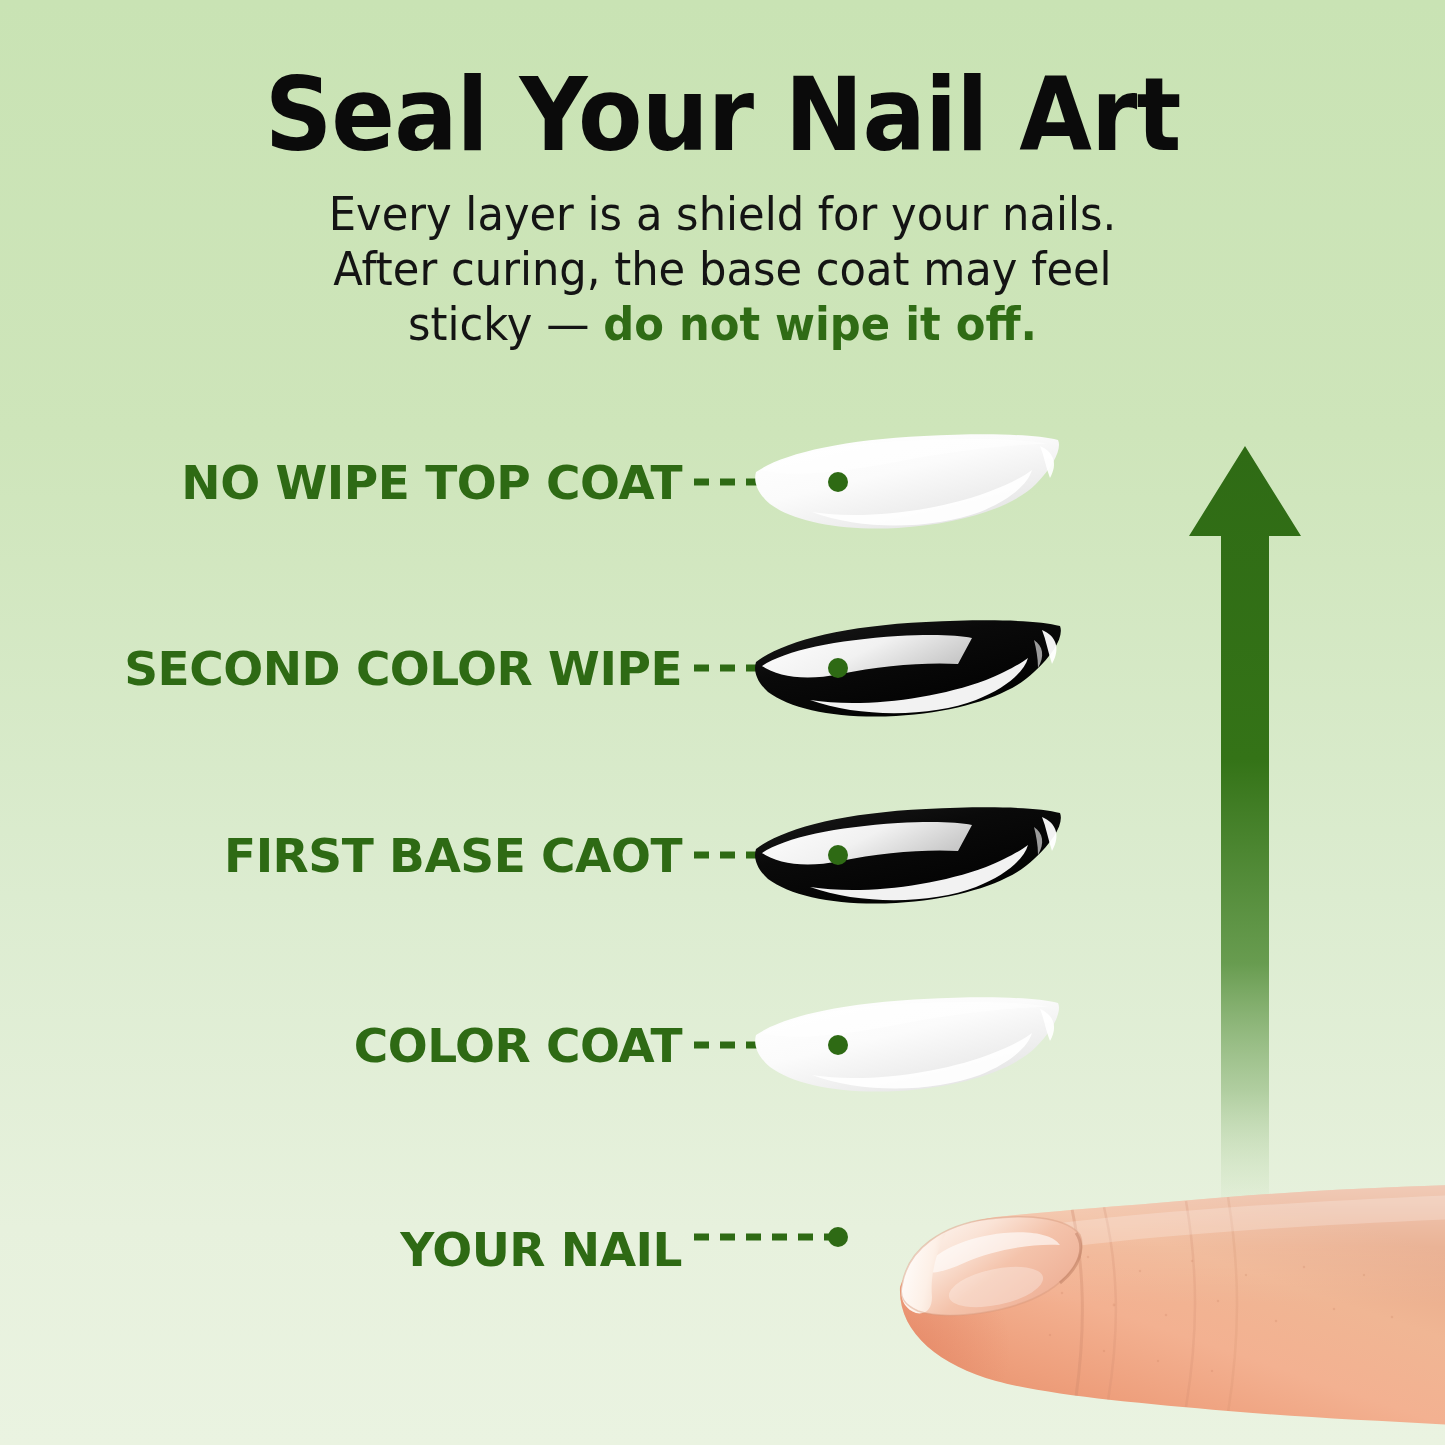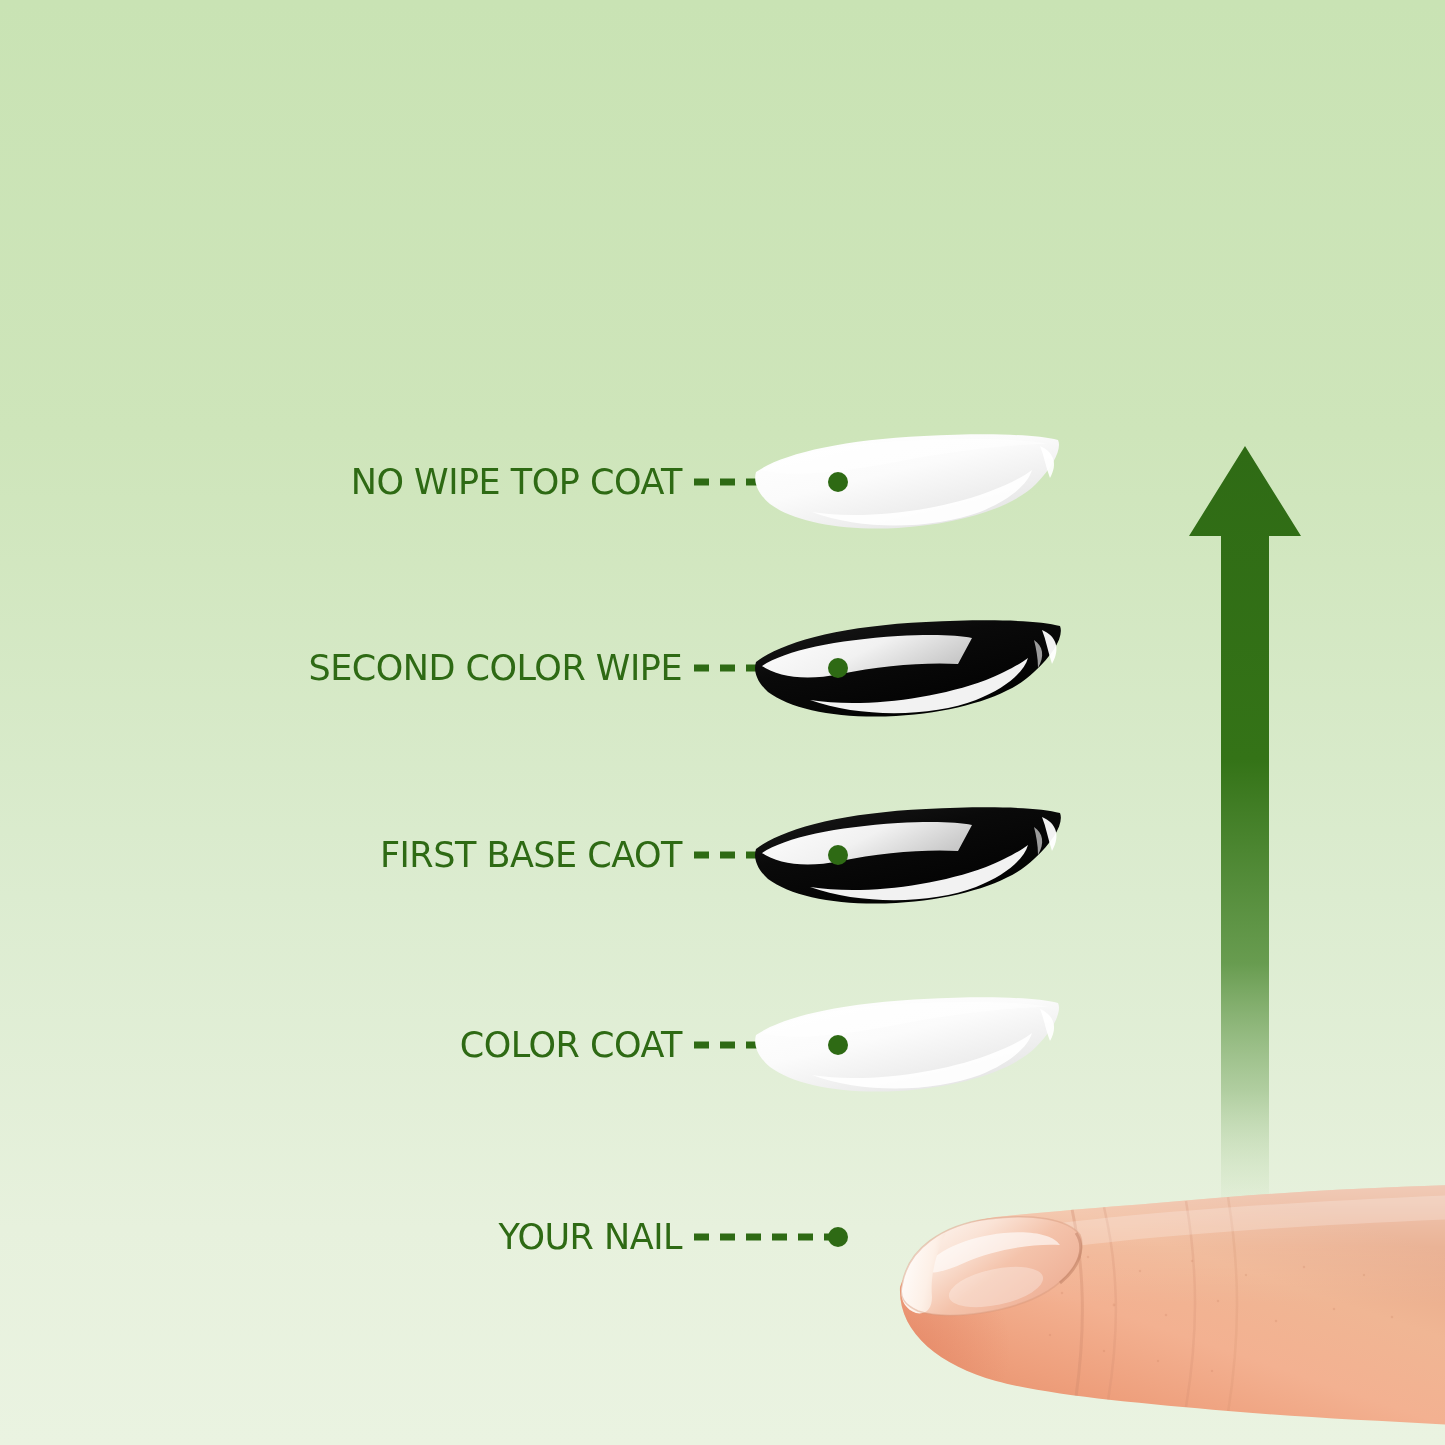--- a/index.html
+++ b/index.html
@@ -47,22 +47,22 @@
     position:absolute;
     left:0;
     height:0;
   }
   .label{
     position:absolute;
     right:0;
     transform:translateY(-50%);
     white-space:nowrap;
     color:#2e6a14;
-    font-weight:400;
-    font-size:35px;
+    font-weight:700;
+    font-size:47px;
     letter-spacing:-.5px;
     transform-origin:right center;
     font-family:"DejaVu Sans","Liberation Sans",sans-serif;
   }
   .lead{
     position:absolute;
     transform:translateY(-50%);
     height:7px;
     background-image:repeating-linear-gradient(to right,#2e6a14 0 15px,transparent 15px 26px);
   }
@@ -98,20 +98,28 @@
     width:620px;
     height:275px;
   }
   .finger svg{display:block;}
 </style>
 </head>
 <body>
 
 <div id="poster">
 
+  <div class="head">
+    <div class="title">Seal Your Nail Art</div>
+    <div class="subtitle">
+      <div>Every layer is a shield for your nails.</div>
+      <div>After curing, the base coat may feel</div>
+      <div><span>sticky — </span><span class="accent">do not wipe it off.</span></div>
+    </div>
+  </div>
 
   <div id="rows">
       <div class="row" style="top: 482px; width: 1445px;">
         <div class="label" style="right: 763px;">NO WIPE TOP COAT</div>
         <div class="lead" style="left: 694px; width: 140px;"></div>
         <div class="nail" style="left: 748px;">
           <svg viewBox="0 0 320 108" width="320" height="108" xmlns="http://www.w3.org/2000/svg">
     <defs>
       <linearGradient id="wb0" x1="0.05" y1="0.1" x2="0.75" y2="1">
         <stop offset="0%" stop-color="#ffffff"></stop>
@@ -209,21 +217,21 @@
     </defs>
     <path d="M8 44 C34 26 92 12 176 8 C236 5 286 6 310 12 C314 20 306 38 288 56 C264 80 212 96 150 100 C94 103 46 94 22 76 C10 66 5 54 8 44 Z" fill="url(#wb3)"></path>
     <path d="M14 42 C40 26 96 15 174 12 C230 10 276 11 300 16 C268 16 208 22 148 34 C94 44 46 50 14 42 Z" fill="url(#wg3)"></path>
     <path d="M64 84 C112 92 186 84 240 64 C262 56 276 48 284 42 C280 56 262 72 232 84 C186 101 114 103 64 84 Z" fill="#ffffff" opacity=".9"></path>
     <path d="M292 18 C306 24 310 36 302 50 C298 40 296 28 292 18 Z" fill="#ffffff" opacity=".92"></path>
   </svg>
         </div>
         <div class="dot" style="left: 838px;"></div>
       </div>
       <div class="row" style="top: 1237px; width: 1445px;">
-        <div class="label" style="right: 763px;">YOUR NAIL</div>
+        <div class="label" style="right: 763px; margin-top: 12px;">YOUR NAIL</div>
         <div class="lead" style="left: 694px; width: 140px;"></div>
         <div class="dot" style="left: 838px;"></div>
       </div>
     </div>
 
   <div class="arrow">
     <svg viewBox="0 0 120 790" width="120" height="790" xmlns="http://www.w3.org/2000/svg">
       <defs>
         <linearGradient id="arrGrad" x1="0" y1="0" x2="0" y2="1">
           <stop offset="0%" stop-color="#2f6b15" stop-opacity="1"></stop>

